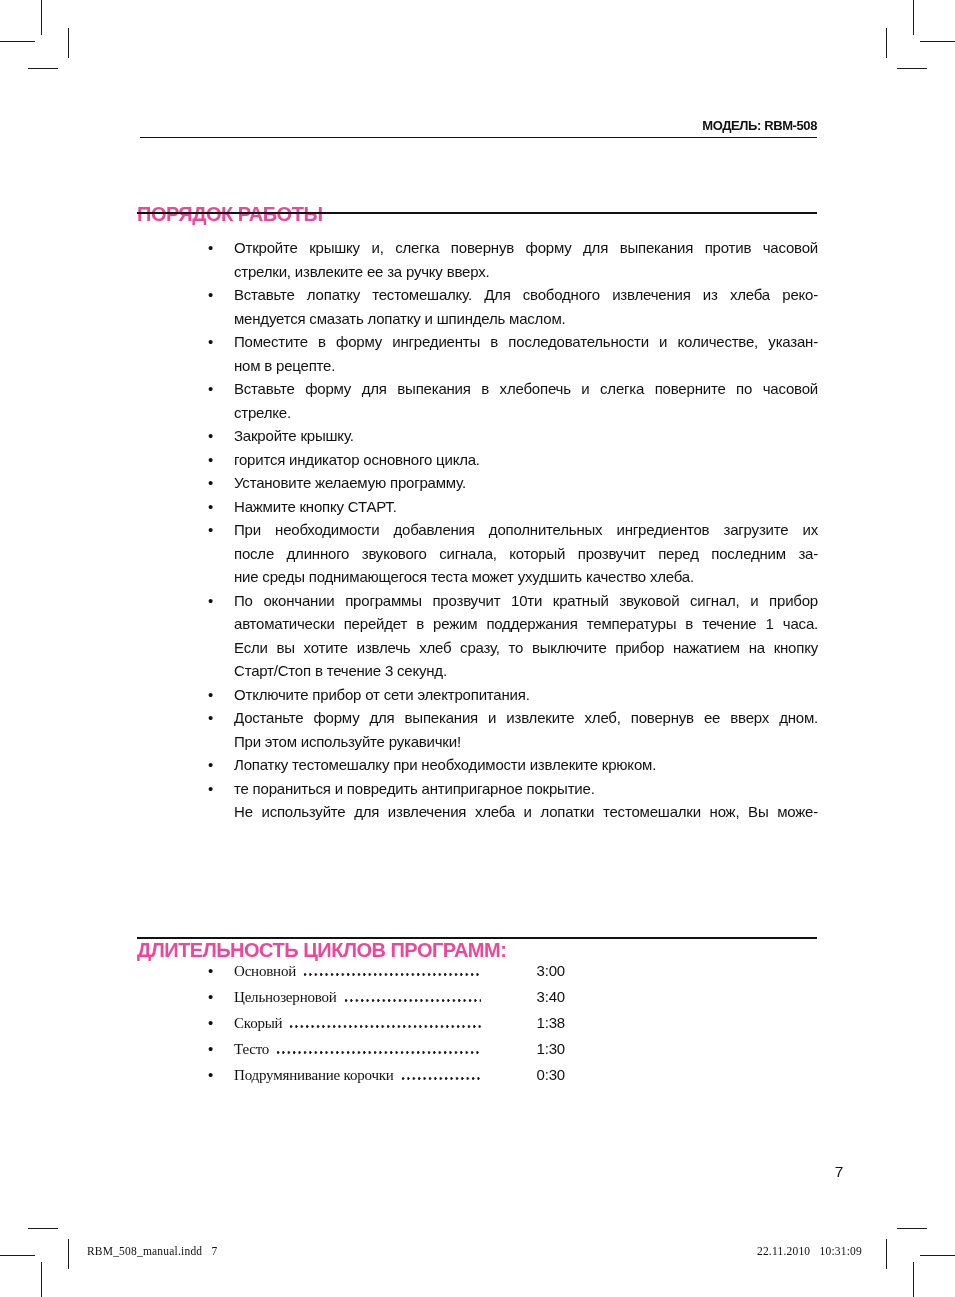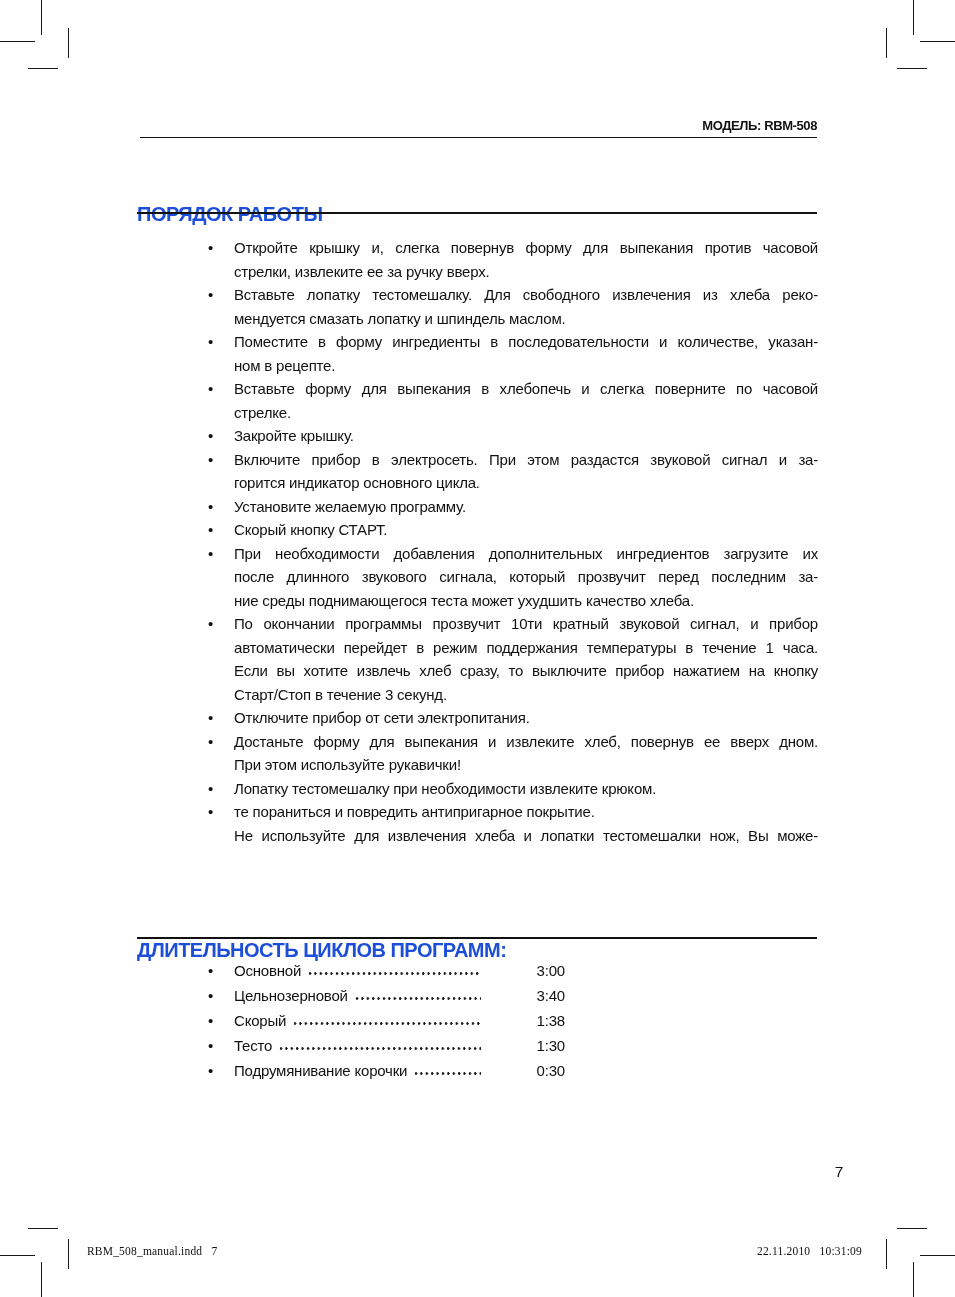--- a/index.html
+++ b/index.html
@@ -18,42 +18,42 @@
     font-size:13px;font-weight:bold;letter-spacing:-0.4px;
     color:#111;
   }
   .rule{position:absolute;background:#111;}
   .rule-header{top:137px;left:140px;width:677px;height:1px;}
   .rule-h1{top:212px;left:137px;width:680px;height:2px;}
   .rule-h2{top:937px;left:137px;width:680px;height:2px;}
   .section-title{
     position:absolute;left:137px;
     font-size:20px;font-weight:bold;letter-spacing:-0.5px;
-    color:#1d4ed8;white-space:nowrap;
+    color:#ec4899;white-space:nowrap;
   }
   .title-1{top:190px;}
   .title-2{top:911px;margin-top:28px;}
   .steps{
     position:absolute;left:208px;top:236px;width:610px;
     list-style:none;margin:0;padding:0;
   }
   .step-item{display:flex;}
   .bullet{
     flex:0 0 26px;width:26px;
     font-size:15px;line-height:23.5px;
   }
   .step-text{width:584px;font-size:15px;line-height:23.5px;letter-spacing:-0.2px;}
   .step-line{display:block;}
   .step-line.fill{text-align:justify;text-align-last:justify;}
   .programs{
     position:absolute;left:208px;top:958px;width:357px;
     list-style:none;margin:0;padding:0;
   }
   .program-row{display:flex;align-items:baseline;line-height:25px;font-size:15px;letter-spacing:-0.2px;}
-  .program-name{white-space:nowrap;}
+  .program-name{white-space:nowrap;font-family:Liberation Serif, serif;}
   .leader{
     flex:1 1 auto;height:5px;align-self:flex-end;
     margin:0 5px 7px 7px;
     background-image:radial-gradient(circle at 2px 2.5px,#161616 1.05px,transparent 1.45px);
     background-size:5.4px 5px;background-repeat:repeat-x;background-position:left bottom;
   }
   .program-time{white-space:nowrap;text-align:right;min-width:32px;margin-left:47px;}
   .page-number{
     position:absolute;left:828px;top:1163px;width:22px;
     font-size:15.5px;text-align:center;color:#111;
@@ -126,34 +126,33 @@
       </li>
       <li class="step-item">
         <span class="bullet">•</span>
         <div class="step-text">
           <span class="step-line">Закройте крышку.</span>
         </div>
       </li>
       <li class="step-item">
         <span class="bullet">•</span>
         <div class="step-text">
-          <span class="step-line fill">Включите прибор в электросеть. При этом раздастся звуковой сигнал и за-</span>
           <span class="step-line">горится индикатор основного цикла.</span>
         </div>
       </li>
       <li class="step-item">
         <span class="bullet">•</span>
         <div class="step-text">
           <span class="step-line">Установите желаемую программу.</span>
         </div>
       </li>
       <li class="step-item">
         <span class="bullet">•</span>
         <div class="step-text">
-          <span class="step-line">Скорый кнопку СТАРТ.</span>
+          <span class="step-line">Нажмите кнопку СТАРТ.</span>
         </div>
       </li>
       <li class="step-item">
         <span class="bullet">•</span>
         <div class="step-text">
           <span class="step-line fill">При необходимости добавления дополнительных ингредиентов загрузите их</span>
           <span class="step-line fill">после длинного звукового сигнала, который прозвучит перед последним за-</span>
           <span class="step-line">ние среды поднимающегося теста может ухудшить качество хлеба.</span>
         </div>
       </li>

